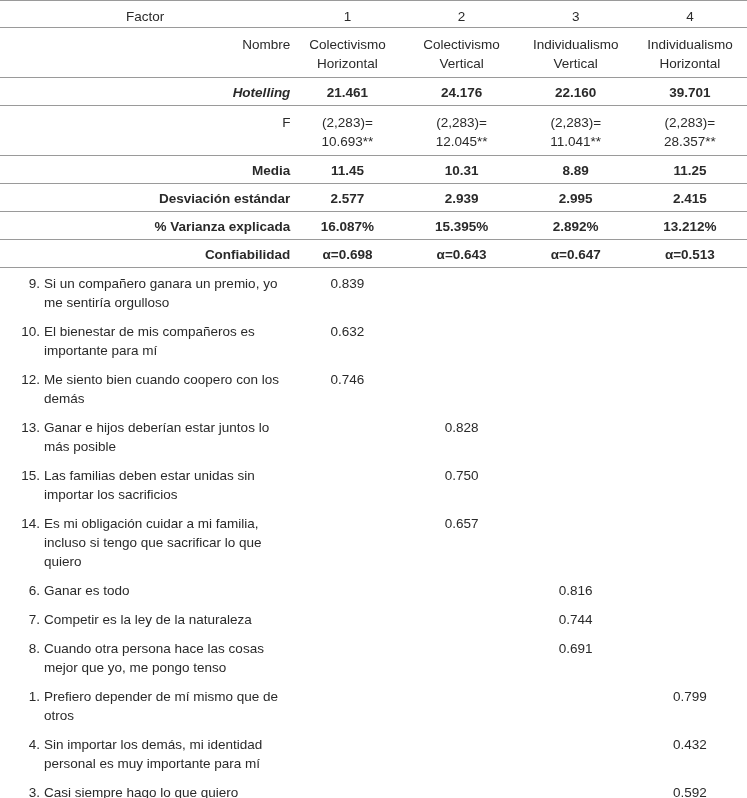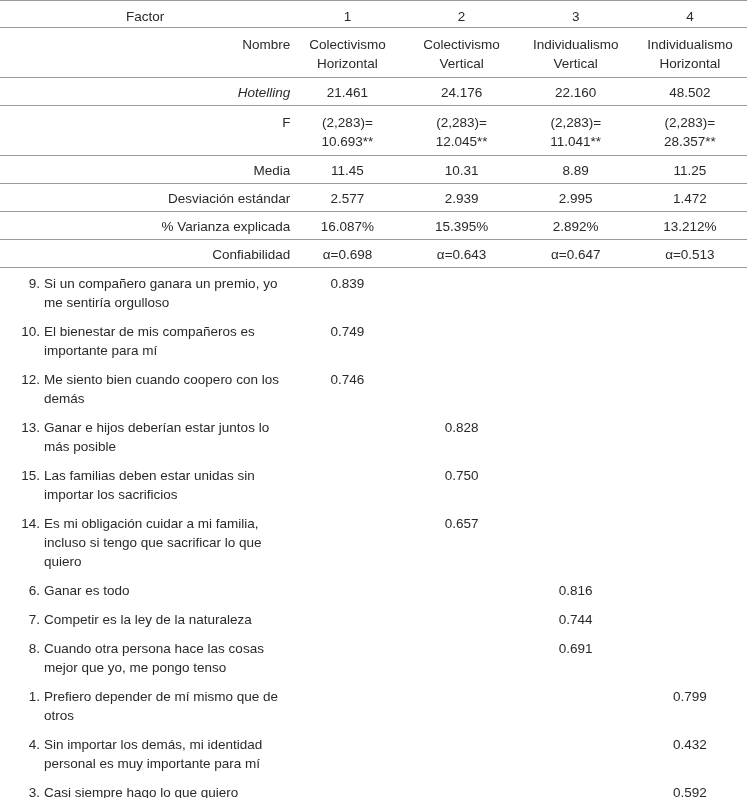--- a/index.html
+++ b/index.html
@@ -7,21 +7,21 @@
   table { border-collapse: collapse; width: 747px; table-layout: fixed; }
   col.c0 { width: 290px; }
   col.cn { width: 114px; }
   td { padding: 0; vertical-align: top; line-height: 19px; }
   tr.h td { border-bottom: 1.5px solid #9a9a9a; }
   tr.top td { border-top: 1.5px solid #9a9a9a; margin-left: 36px; }
   td.lab { padding-left: 14px; text-align: right; }
   td.num { text-align: center; }
   tr.r-factor td { height: 27px; padding-top: 6px; box-sizing: border-box; }
   tr.r-nombre td { padding-top: 7px; padding-bottom: 4px; }
-  tr.r-single td { height: 28px; padding-top: 5px; box-sizing: border-box; }
+  tr.r-single td { height: 28px; padding-top: 5px; box-sizing: border-box; font-weight: bold; }
   tr.r-f td { padding-top: 7px; padding-bottom: 4px; }
   tr.item td { padding-top: 6px; padding-bottom: 4px; }
   td.item-lab { padding-left: 18px; }
   .it { display: flex; }
   .it .n { width: 22px; text-align: right; padding-right: 4px; flex: none; }
   .it .t { flex: 1; padding-right: 10px; }
   .italic { font-style: italic; }
   td.center { text-align: center; }
 </style>
 </head>
@@ -60,21 +60,21 @@
       <td class="num">
           <div>Individualismo</div>
           <div>Horizontal</div>
         </td>
     </tr>
     <tr class="h r-single">
       <td class="lab italic">Hotelling</td>
       <td class="num">21.461</td>
       <td class="num">24.176</td>
       <td class="num">22.160</td>
-      <td class="num">48.502</td>
+      <td class="num">39.701</td>
     </tr>
     <tr class="h r-f">
       <td class="lab">F</td>
       <td class="num">
           <div>(2,283)=</div>
           <div>10.693**</div>
         </td>
       <td class="num">
           <div>(2,283)=</div>
           <div>12.045**</div>
@@ -93,21 +93,21 @@
       <td class="num">11.45</td>
       <td class="num">10.31</td>
       <td class="num">8.89</td>
       <td class="num">11.25</td>
     </tr>
     <tr class="h r-single">
       <td class="lab">Desviación estándar</td>
       <td class="num">2.577</td>
       <td class="num">2.939</td>
       <td class="num">2.995</td>
-      <td class="num">1.472</td>
+      <td class="num">2.415</td>
     </tr>
     <tr class="h r-single">
       <td class="lab">% Varianza explicada</td>
       <td class="num">16.087%</td>
       <td class="num">15.395%</td>
       <td class="num">2.892%</td>
       <td class="num">13.212%</td>
     </tr>
     <tr class="h r-single">
       <td class="lab">Confiabilidad</td>
@@ -128,21 +128,21 @@
         <td class="num"></td>
         <td class="num"></td>
       </tr>
       <tr class="item">
         <td class="item-lab">
           <div class="it">
             <span class="n">10.</span>
             <span class="t">El bienestar de mis compañeros es importante para mí</span>
           </div>
         </td>
-        <td class="num">0.749</td>
+        <td class="num">0.632</td>
         <td class="num"></td>
         <td class="num"></td>
         <td class="num"></td>
       </tr>
       <tr class="item">
         <td class="item-lab">
           <div class="it">
             <span class="n">12.</span>
             <span class="t">Me siento bien cuando coopero con los demás</span>
           </div>

